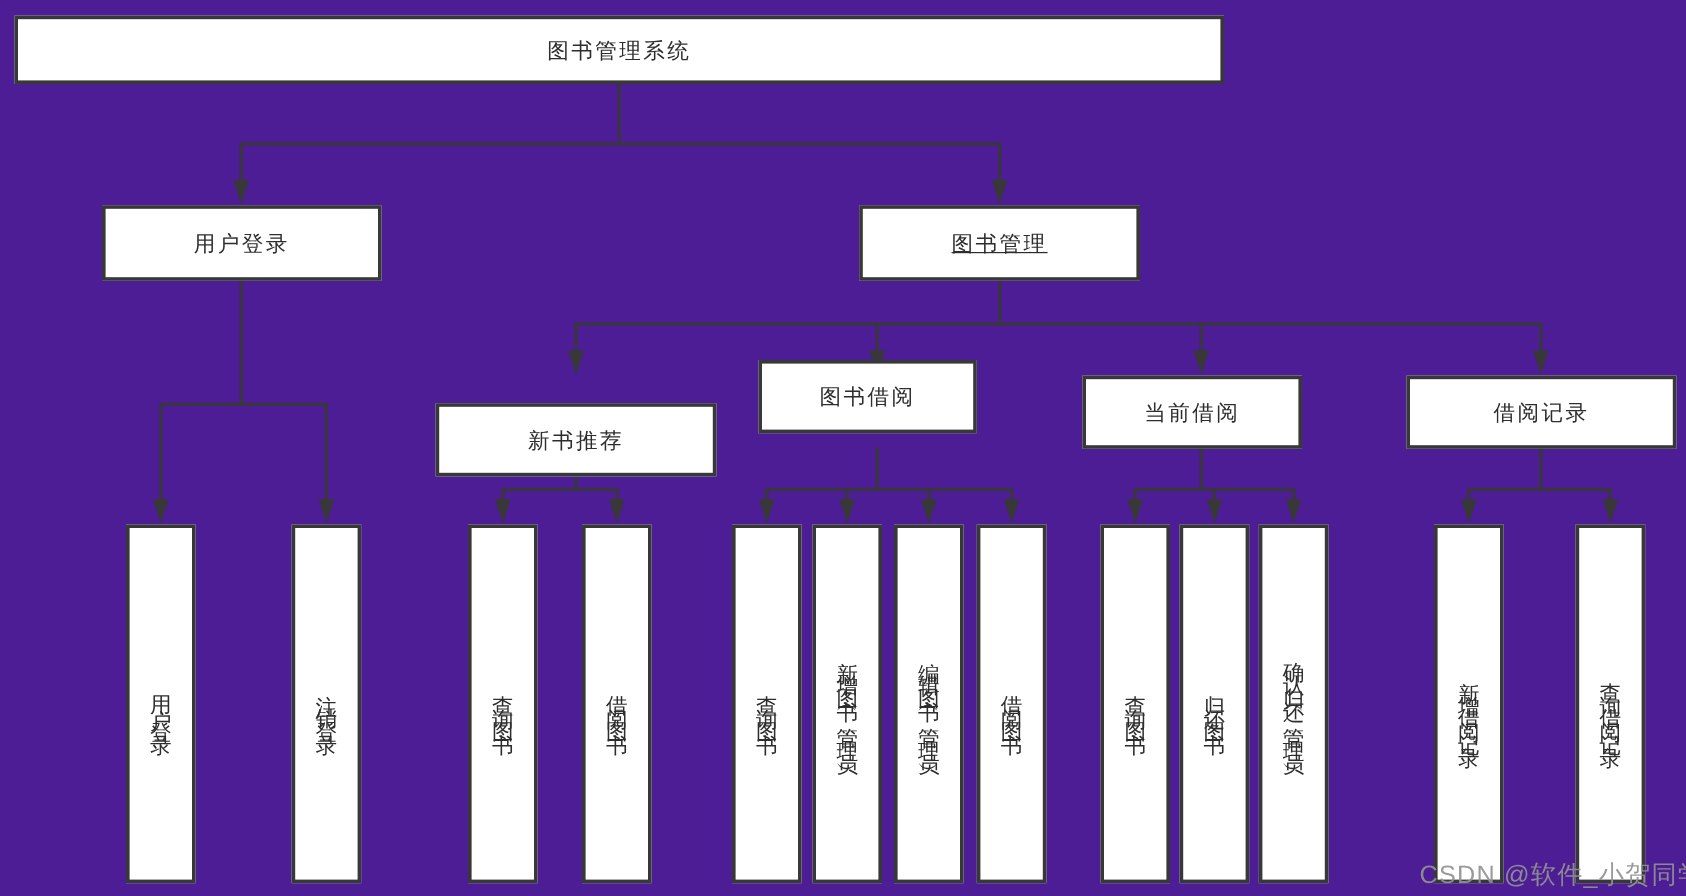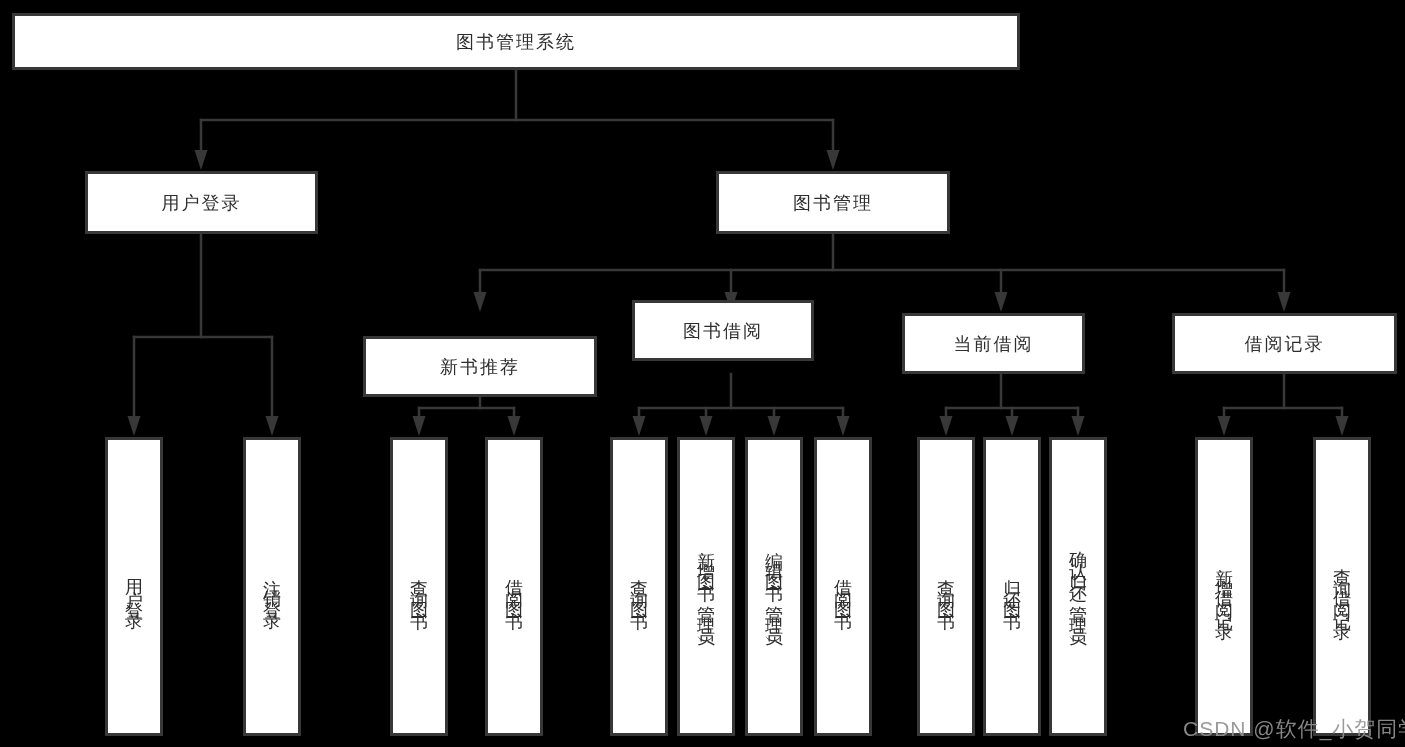--- a/index.html
+++ b/index.html
@@ -1,19 +1,19 @@
 <!DOCTYPE html>
 <html><head>
 <meta charset="utf-8">
 <style>
   html,body{margin:0;padding:0;background:#ffffff;}
   .canvas{
     position:relative;
     width:1405px;height:747px;
-    background:#000000;
+    background:#4c1d95;
     font-family:"Liberation Sans",sans-serif;
     overflow:hidden;
   }
   .wires{position:absolute;left:0;top:0;}
   .hbox{
     position:absolute;box-sizing:border-box;
     border:3px solid #383838;background:#ffffff;
     display:flex;align-items:center;justify-content:center;
     font-size:18px;letter-spacing:2px;color:#2d2d2d;
     white-space:nowrap;
@@ -100,21 +100,21 @@
       <polygon points="1005.5,416 1018.5,416 1012,436"></polygon>
       <polygon points="1071.5,416 1084.5,416 1078,436"></polygon>
       <polygon points="1217.5,416 1230.5,416 1224,436"></polygon>
       <polygon points="1335.5,416 1348.5,416 1342,436"></polygon>
     </g>
   </svg>
 
   <div class="hbox" style="left:12px;top:13px;width:1008px;height:57px;">图书管理系统</div>
 
   <div class="hbox" style="left:85px;top:171px;width:233px;height:63px;">用户登录</div>
-  <div class="hbox" style="left:716px;top:171px;width:234px;height:63px;">图书管理</div>
+  <div class="hbox" style="left:716px;top:171px;width:234px;height:63px;text-decoration:underline;">图书管理</div>
 
   <div class="hbox" style="left:363px;top:313px;width:234px;height:61px;margin-top:23px;">新书推荐</div>
   <div class="hbox" style="left:632px;top:300px;width:182px;height:61px;">图书借阅</div>
   <div class="hbox" style="left:902px;top:313px;width:183px;height:61px;">当前借阅</div>
   <div class="hbox" style="left:1172px;top:313px;width:225px;height:61px;">借阅记录</div>
 
   <div class="vbox" style="left:105px;">
     <span>用户登录</span>
   </div>
   <div class="vbox" style="left:243px;">

